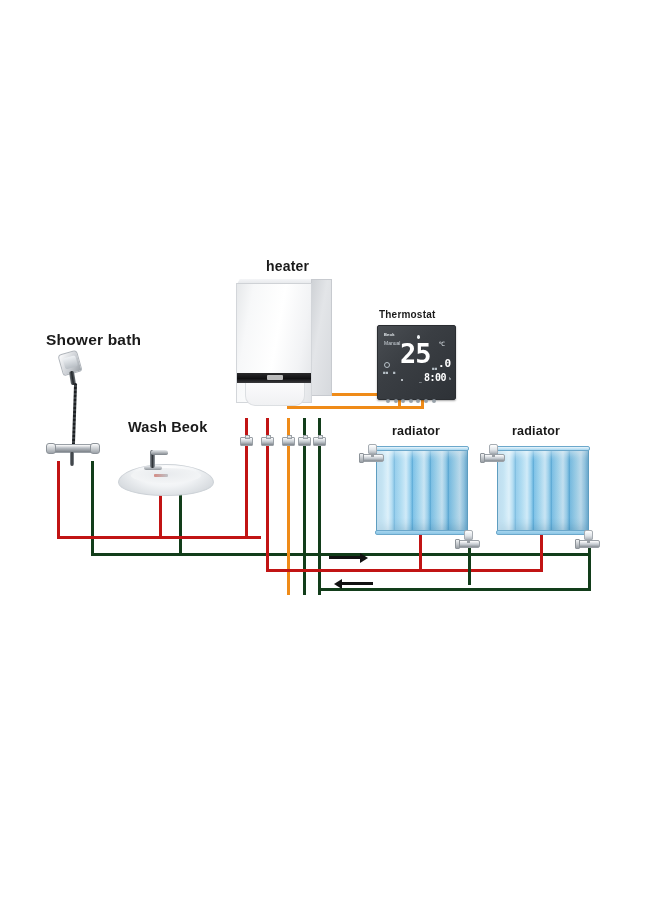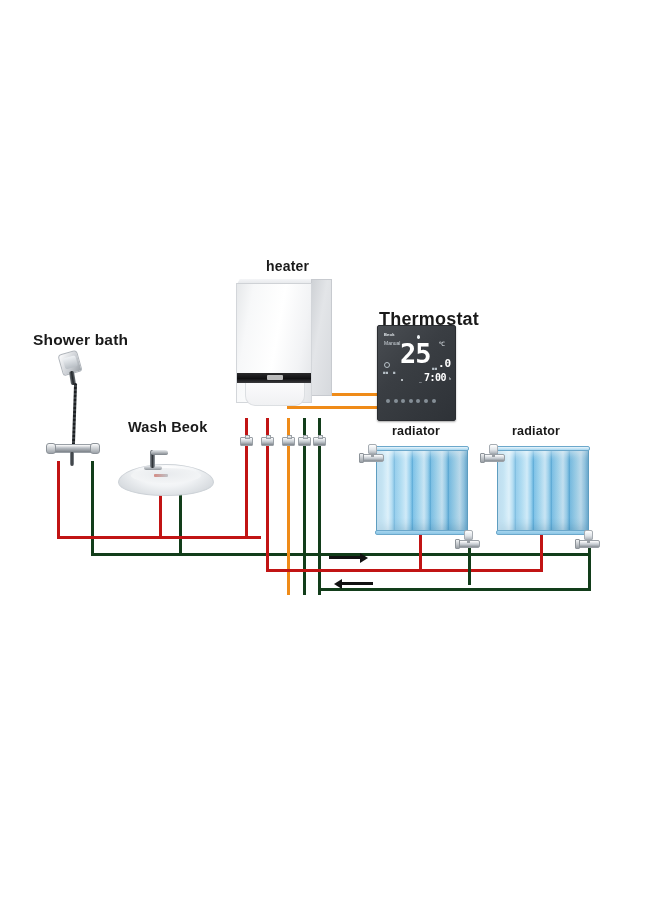--- a/index.html
+++ b/index.html
@@ -1,23 +1,23 @@
 <!DOCTYPE html>
 <html><head>
 <meta charset="utf-8">
 <style>
   html,body{margin:0;padding:0;background:#ffffff;}
   body{width:660px;height:900px;overflow:hidden;font-family:"Liberation Sans",sans-serif;}
   #stage{position:relative;width:660px;height:900px;background:#ffffff;}
 
   .label{position:absolute;font-family:"Liberation Sans",sans-serif;font-weight:bold;color:#1a1a1a;white-space:nowrap;}
-  .lbl-shower{left:33px;top:331px;font-size:15.5px;letter-spacing:.2px;}
+  .lbl-shower{left:46px;top:331px;font-size:15.5px;letter-spacing:.2px;}
   .lbl-basin{left:128px;top:419px;font-size:14.5px;letter-spacing:.2px;}
   .lbl-heater{left:266px;top:258px;font-size:14px;letter-spacing:.2px;}
-  .lbl-thermo{left:379px;top:309px;font-size:18px;letter-spacing:.2px;}
+  .lbl-thermo{left:379px;top:309px;font-size:10px;letter-spacing:.2px;}
   .lbl-rad1{left:392px;top:424px;font-size:12.5px;letter-spacing:.2px;}
   .lbl-rad2{left:512px;top:424px;font-size:12.5px;letter-spacing:.2px;}
 
   
   .pipe{position:absolute;}
   .pipe.red{background:#c11414;}
   .pipe.green{background:#123d1a;}
   .pipe.orange{background:#ef8b18;}
 
   
@@ -32,21 +32,21 @@
     background:linear-gradient(180deg,#f4f5f7,#dfe2e5);transform:skewX(-28deg);transform-origin:left bottom;}
   .heater-strip{position:absolute;left:1px;top:94px;width:74px;height:10px;
     background:linear-gradient(180deg,#2a2a2c,#101012 55%,#3a3a3d);}
   .heater-strip:after{content:"";position:absolute;left:30px;top:2px;width:16px;height:5px;
     background:#d8d8d8;border-radius:1px;opacity:.85;}
   .heater-skirt{position:absolute;left:9px;top:104px;width:58px;height:22px;
     border:1px solid #dcdfe2;border-top:none;border-radius:0 0 10px 10px;
     background:linear-gradient(180deg,#fbfbfc,#f0f1f3);}
 
   
-  #thermostat{position:absolute;left:377px;top:325px;width:79px;height:96px;
+  #thermostat{position:absolute;left:377px;top:325px;width:79px;height:75px;
     background:linear-gradient(135deg,#4a4e53 0%,#3a3e43 40%,#2e3237 100%);
     border:1px solid #2a2d31;box-sizing:border-box;border-radius:2px;
     box-shadow:0 1px 2px rgba(0,0,0,.35);padding-left:28px;}
   .t-brand{position:absolute;left:6px;top:6px;font-size:4px;color:#e9eef2;font-weight:bold;letter-spacing:.2px;}
   .t-mode{position:absolute;left:6px;top:14px;font-size:5px;color:#cfd6dc;}
   .t-temp{position:absolute;left:22px;top:14px;font-size:27px;line-height:27px;color:#ffffff;
     font-family:"DejaVu Sans Mono",monospace;font-weight:bold;letter-spacing:-1px;}
   .t-dec{position:absolute;left:60px;top:31px;font-size:11px;color:#ffffff;font-family:"DejaVu Sans Mono",monospace;font-weight:bold;}
   .t-unit{position:absolute;left:61px;top:14px;font-size:6px;color:#e8eef3;}
   .t-flame{position:absolute;left:39px;top:9px;width:3px;height:4px;background:#eef2f5;border-radius:50% 50% 45% 45%;}
@@ -206,21 +206,21 @@
     <div class="t-flame"></div>
     <div class="t-temp">25</div>
     <div class="t-dec">.0</div>
     <div class="t-unit">℃</div>
     <div class="t-ico1"></div>
     <div class="t-ico2">■■</div>
     <div class="t-ico3">■</div>
     <div class="t-dot"></div>
     <div class="t-wifi">■■</div>
     <div class="t-predash">–</div>
-    <div class="t-time">7:00</div>
+    <div class="t-time">8:00</div>
     <div class="t-ampm">h</div>
     <div class="t-row">
       <i></i><i></i><i></i><i></i><i></i><i></i><i></i>
     </div>
   </div>
 
   <div id="shower">
     <div class="sh-head"></div>
     <div class="sh-neck"></div>
     <div class="sh-hose"></div>

